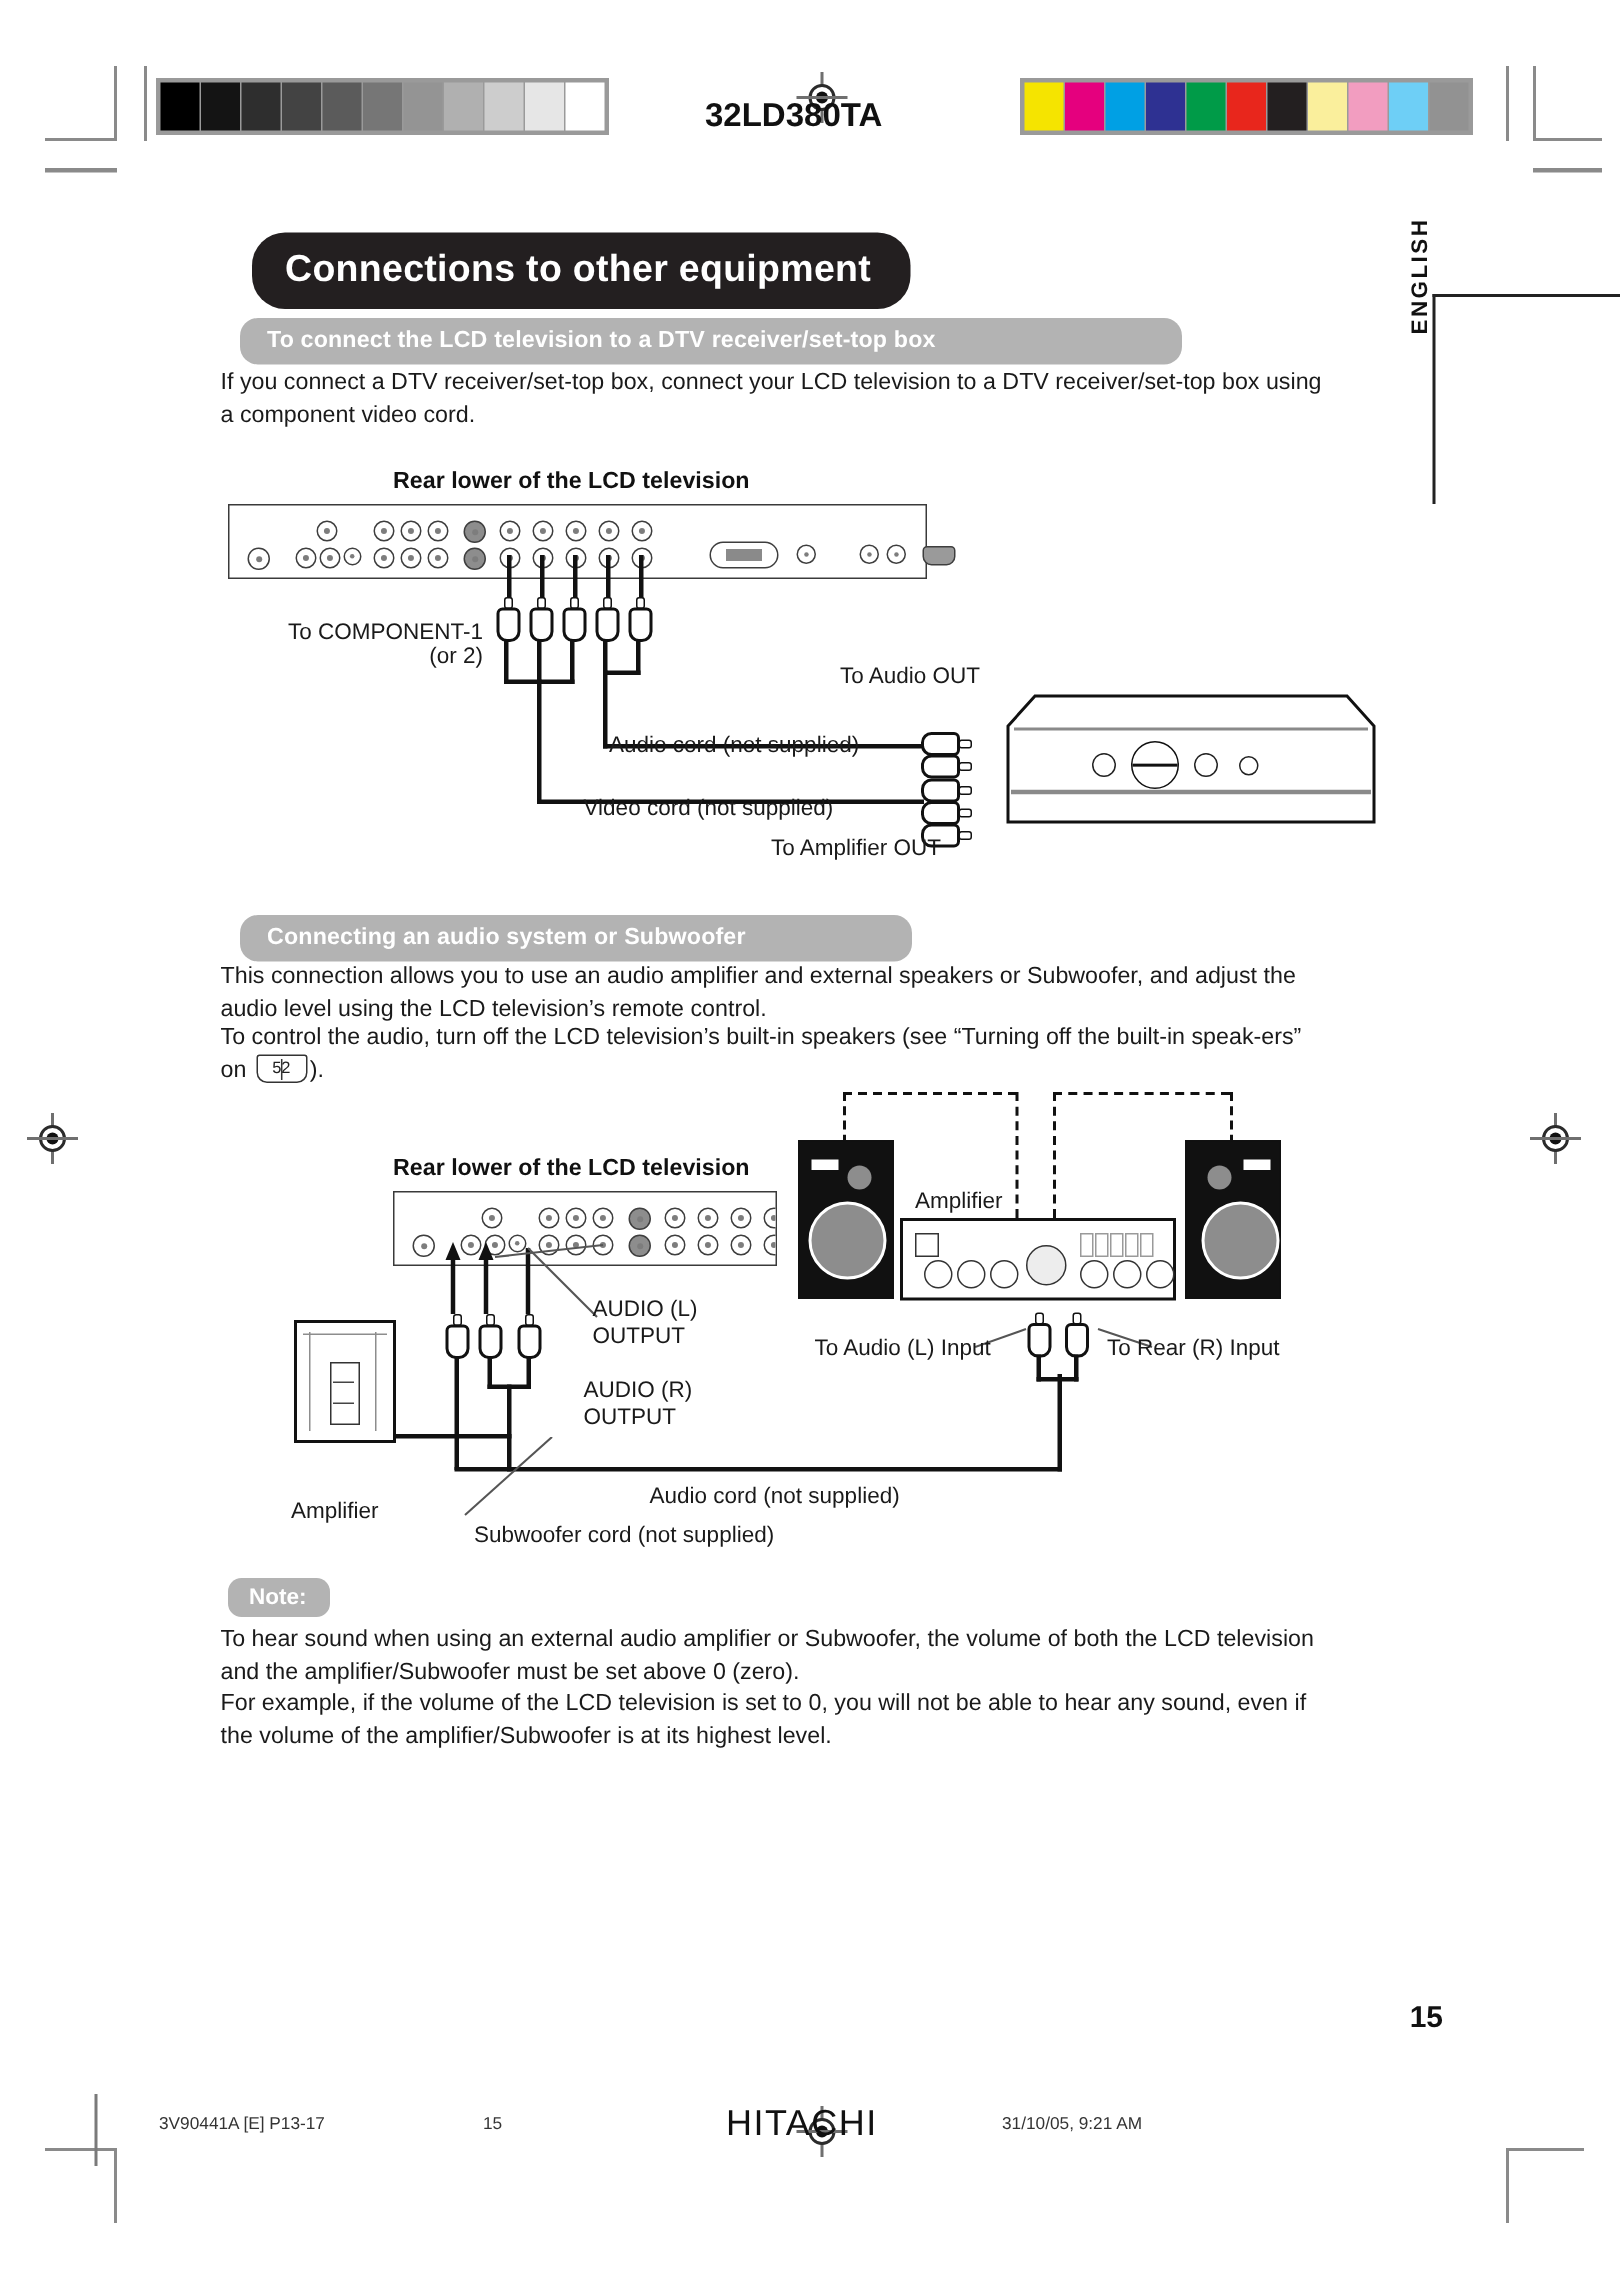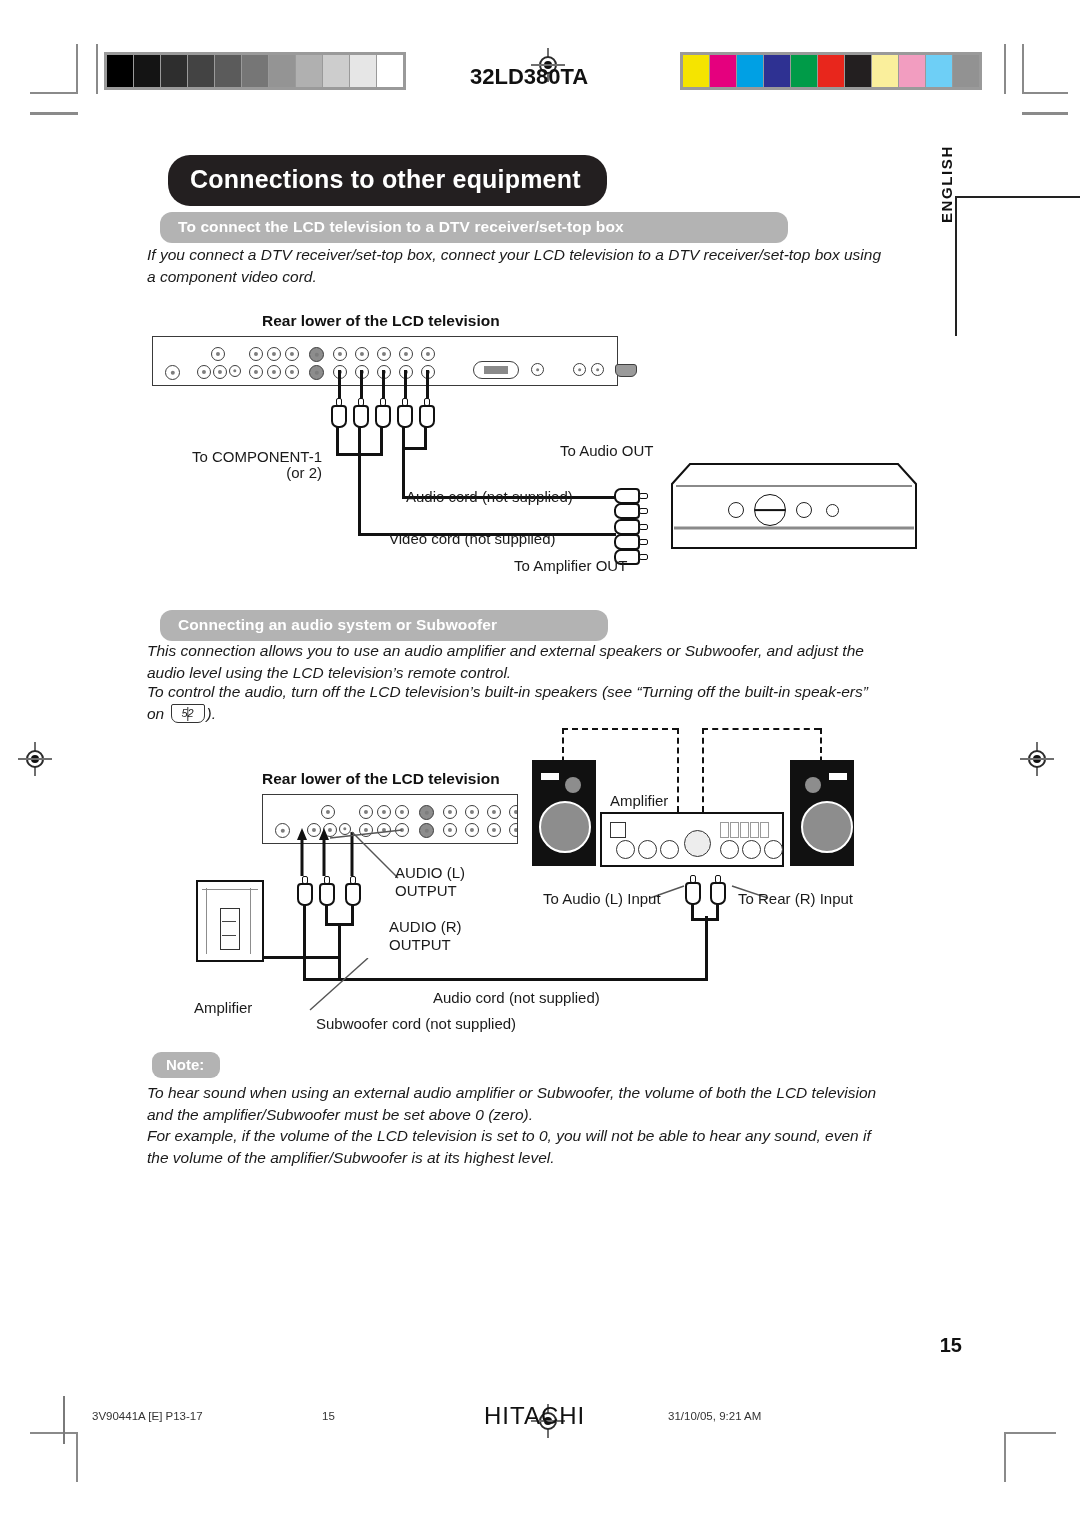--- a/index.html
+++ b/index.html
@@ -21,23 +21,23 @@
   .strip i{display:block;width:26px;height:32px;}
 
   
   .chapter-title{position:absolute;left:168px;top:155px;background:#231f20;color:#fff;
     font-size:25px;font-weight:bold;padding:10px 26px 12px 22px;border-radius:22px;letter-spacing:.2px;}
   .sec-head{position:absolute;background:#b3b3b3;color:#fff;font-weight:bold;font-size:15.5px;
     padding:6px 30px 7px 18px;border-radius:12px;letter-spacing:.1px;}
   .note-head{position:absolute;background:#b3b3b3;color:#fff;font-weight:bold;font-size:15px;
     padding:4px 16px 5px 14px;border-radius:9px;}
 
-  .para{position:absolute;font-size:15.5px;line-height:21.5px;color:#1a1a1a;font-style:italic;}
+  .para{position:absolute;font-size:15.5px;line-height:21.5px;color:#1a1a1a;}
   .dlabel{position:absolute;font-size:15px;line-height:19px;color:#1a1a1a;white-space:nowrap;}
-  .dlabel.r{text-align:right;margin-top:35px;}
+  .dlabel.r{text-align:right;}
   .dhead{position:absolute;font-size:15.5px;font-weight:bold;color:#111;white-space:nowrap;}
 
   
   .bookref{display:inline-block;position:relative;width:34px;height:19px;vertical-align:-4px;margin:0 2px;}
   .bookref b{position:absolute;inset:0;border:1.4px solid #333;border-radius:2px 2px 7px 7px;
     font-weight:normal;font-size:11px;text-align:center;line-height:17px;color:#222;background:#fff;}
   .bookref:after{content:"";position:absolute;left:50%;top:3px;bottom:2px;width:1.4px;background:#333;transform:translateX(-50%);}
 
   
   .sidetab{position:absolute;left:955px;top:196px;width:125px;height:140px;
@@ -422,16 +422,16 @@
   <path d="M68,0 L10,52" stroke="#555" stroke-width="1.4" fill="none"></path>
 </svg>
 
 <div class="note-head" style="left:152px;top:1052px;">Note:</div>
 <div class="para" style="left:147px;top:1082px;width:742px;">To hear sound when using an external audio amplifier or Subwoofer, the volume of both the LCD television and the amplifier/Subwoofer must be set above 0 (zero).</div>
 <div class="para" style="left:147px;top:1125px;width:748px;">For example, if the volume of the LCD television is set to 0, you will not be able to hear any sound, even if the volume of the amplifier/Subwoofer is at its highest level.</div>
 
 <div class="pagenum">15</div>
 
 <div class="vrule" style="left:63px;top:1396px;width:2px;height:48px;"></div>
-<div class="footer" style="left:92px;top:1410px;">3V90441A [E] P13-17</div>
+<div class="footer" style="left:106px;top:1410px;">3V90441A [E] P13-17</div>
 <div class="footer" style="left:322px;top:1410px;">15</div>
 <div class="hitachi" style="left:484px;top:1402px;">HITACHI</div>
 <div class="footer" style="left:668px;top:1410px;">31/10/05, 9:21 AM</div>
 
 </body></html>

